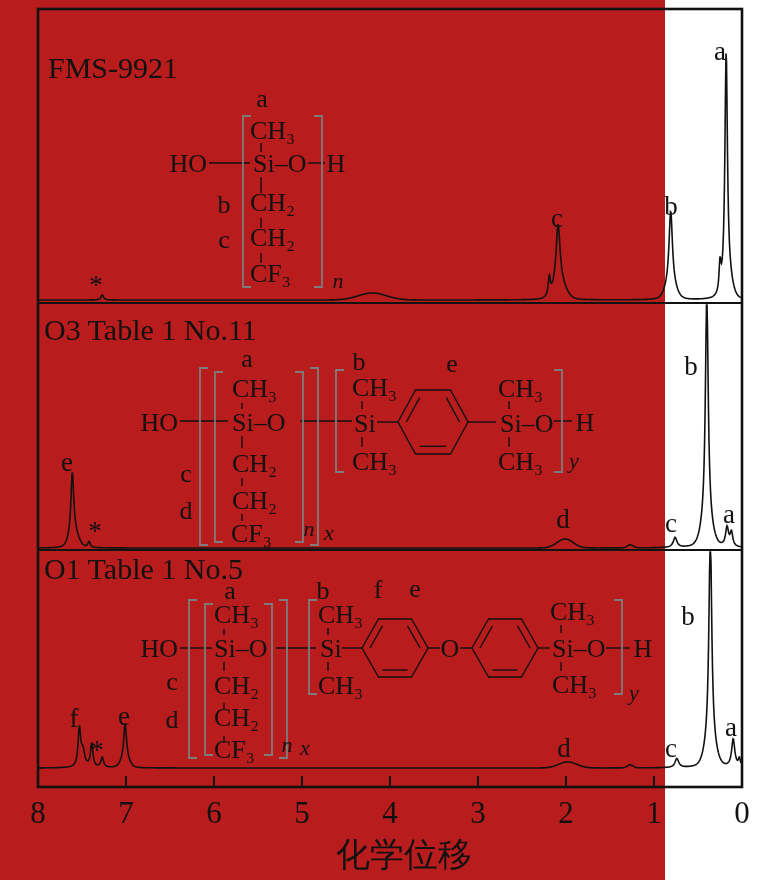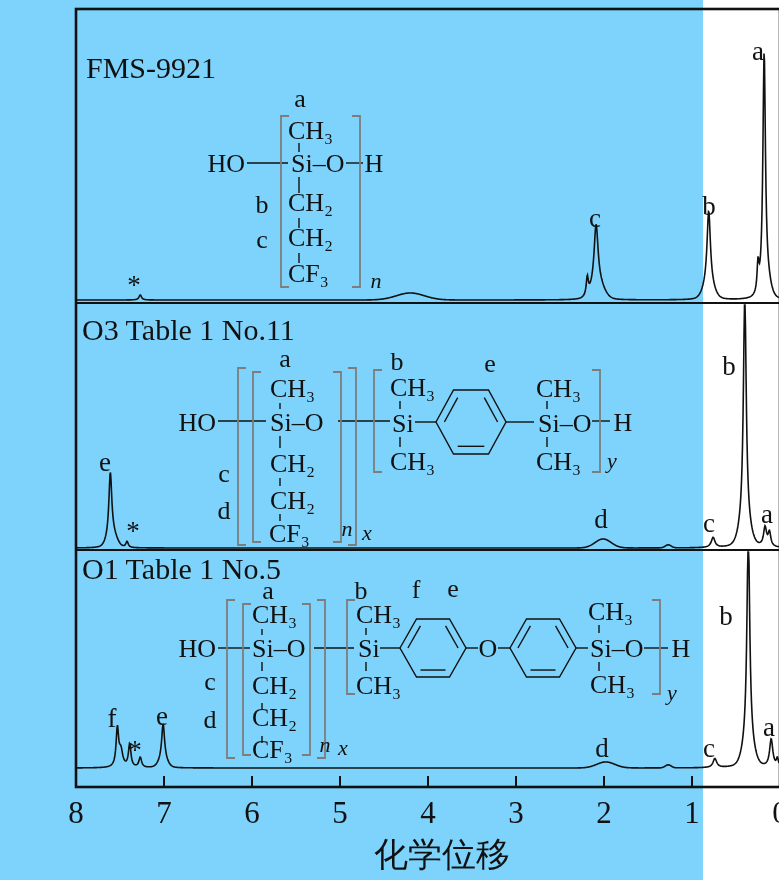--- a/index.html
+++ b/index.html
@@ -1,16 +1,16 @@
 <!DOCTYPE html>
 <html><head>
 <meta charset="utf-8">
 <style>
   html,body{margin:0;padding:0;background:#fff;}
-  #fig{position:relative;width:665px;height:880px;background:#7dd3fc;font-family:"Liberation Serif","DejaVu Serif",serif;padding-left:38px;}
+  #fig{position:relative;width:665px;height:880px;background:#b91c1c;font-family:"Liberation Serif","DejaVu Serif",serif;}
   svg text{font-family:"Liberation Serif","DejaVu Serif",serif;fill:#111;}
   .title-text{font-size:30px;}
   .axis-num{font-size:31px;}
   .axis-label{font-size:34px;}
 </style>
 </head>
 <body>
 
 <div id="fig">
 <svg width="779" height="880" viewBox="0 0 779 880">

